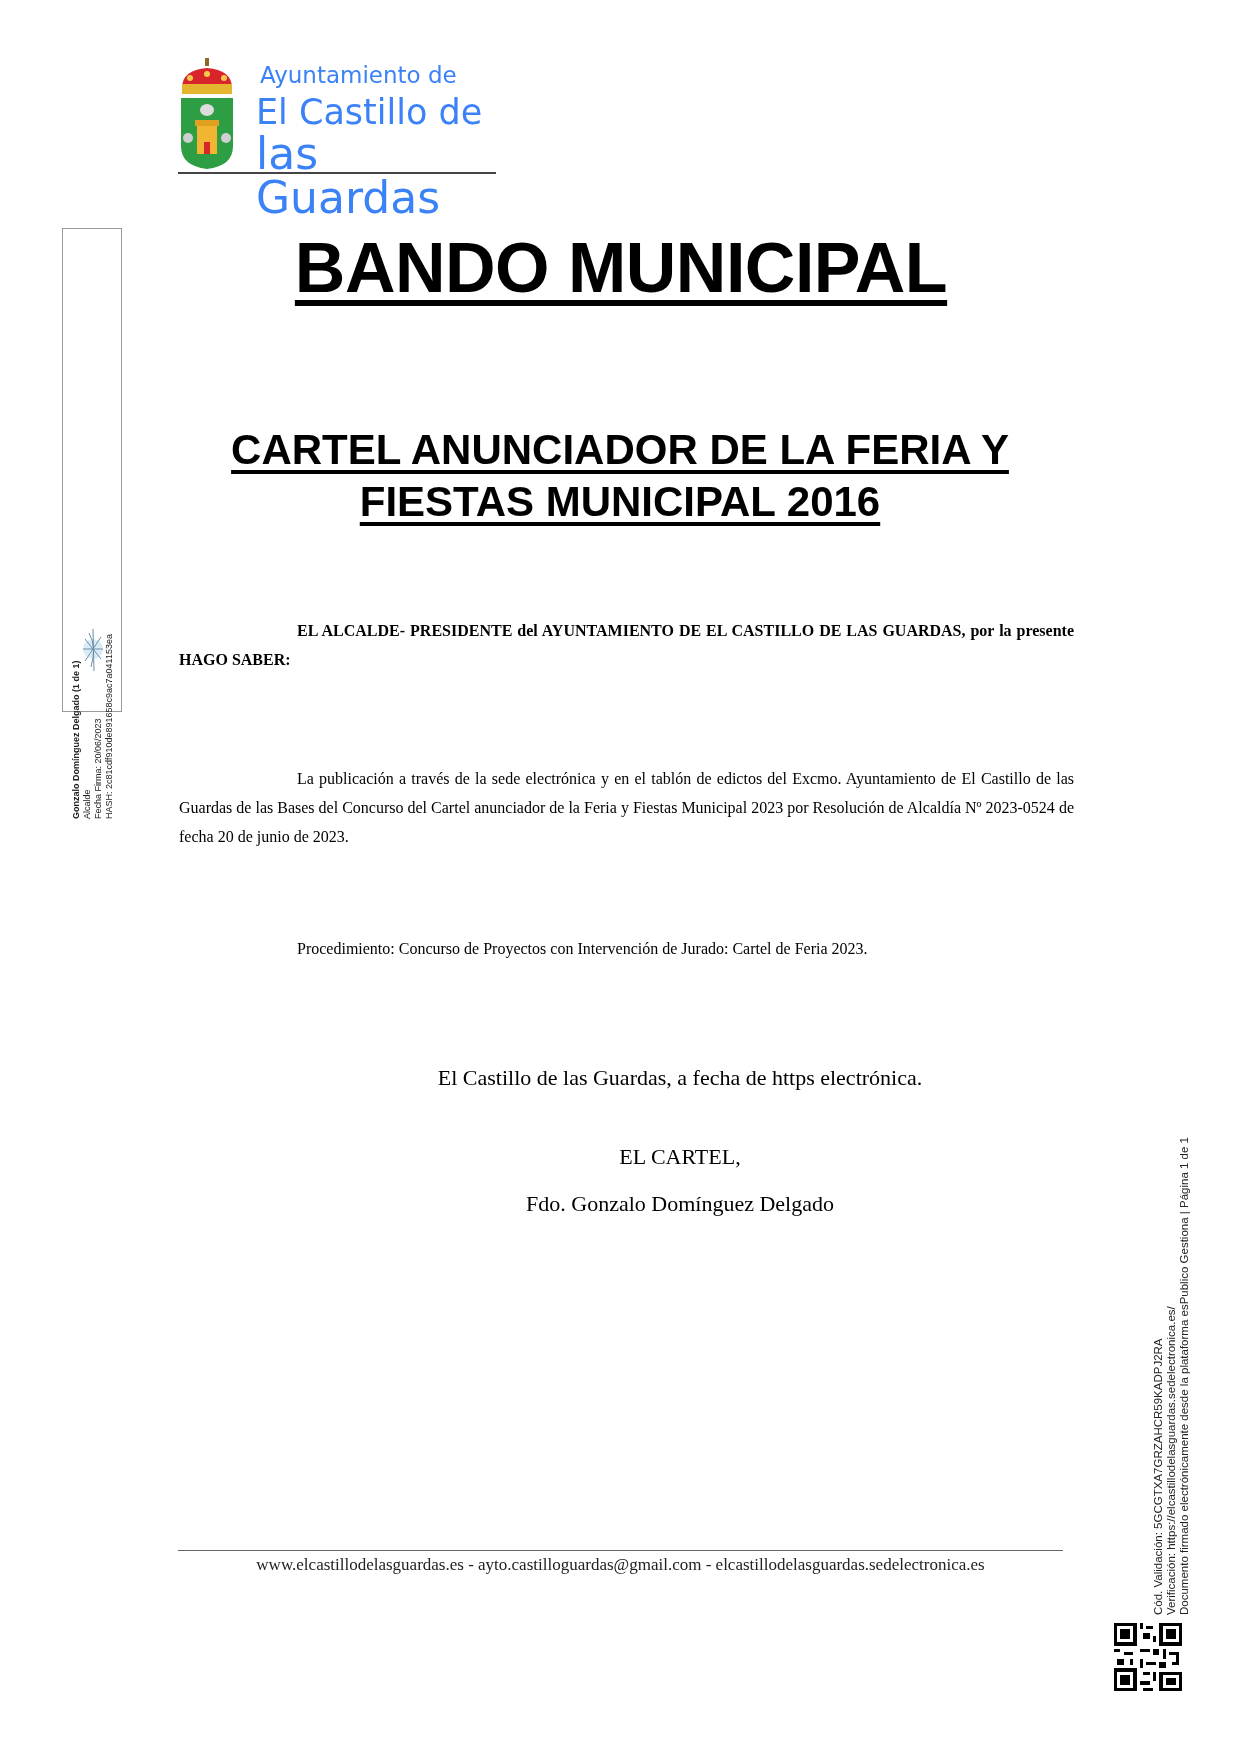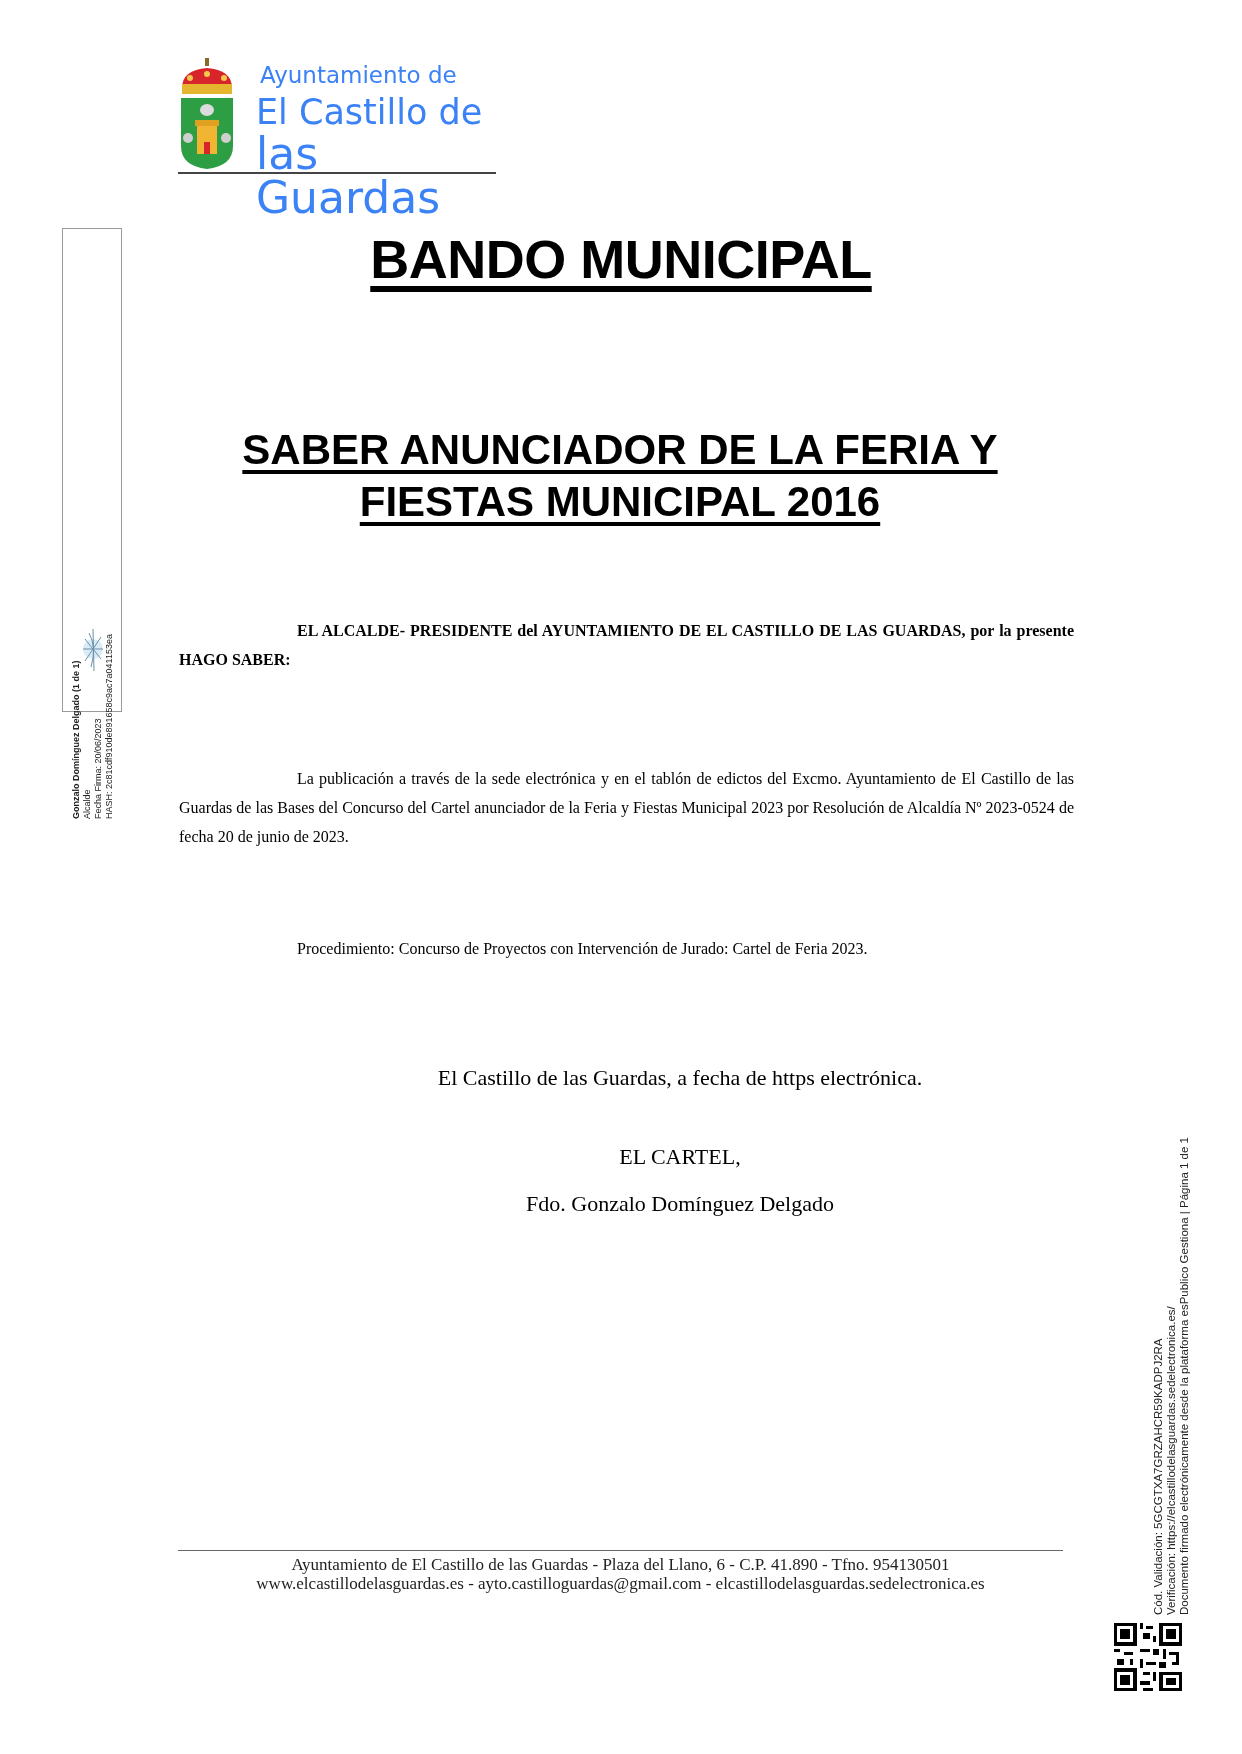--- a/index.html
+++ b/index.html
@@ -11,21 +11,21 @@
     .logo .lt1 { font-size: 23px; margin-left: 4px; }
     .logo .lt2 { font-size: 35px; margin-top: 8px; }
     .logo .lt3 { font-size: 44px; margin-top: 2px; }
     .logo .underline { position: absolute; left: 0; top: 114px; width: 318px; height: 2px; background: #444; }
 
     .stamp { position: absolute; left: 62px; top: 228px; width: 60px; height: 484px; border: 1px solid #9a9a9a; box-sizing: border-box; }
     .stamp .vtext { position: absolute; left: 8px; top: 590px; transform-origin: 0 0; transform: rotate(-90deg); white-space: nowrap; font-family: "Liberation Sans", sans-serif; font-size: 9px; line-height: 11px; color: #222; }
     .stamp .vtext .bold { font-weight: bold; }
     .stamp .sig { position: absolute; left: 14px; top: 398px; width: 32px; height: 46px; }
 
-    .title-main { position: absolute; left: 0; width: 1242px; top: 228px; text-align: center; font-family: "Liberation Sans", sans-serif; font-weight: bold; font-size: 54px; text-decoration: underline; text-decoration-thickness: 6px; text-underline-offset: 8px; letter-spacing: -0.5px; }
+    .title-main { position: absolute; left: 0; width: 1242px; top: 228px; text-align: center; font-family: "Liberation Sans", sans-serif; font-weight: bold; font-size: 70px; text-decoration: underline; text-decoration-thickness: 6px; text-underline-offset: 8px; letter-spacing: -0.5px; }
     .title-sub { position: absolute; left: 180px; width: 880px; top: 424px; text-align: center; font-family: "Liberation Sans", sans-serif; font-weight: bold; font-size: 42px; line-height: 52px; text-decoration: underline; text-decoration-thickness: 4px; text-underline-offset: 6px; }
 
     .para { position: absolute; left: 179px; width: 895px; font-family: Liberation Serif, serif; font-size: 16px; line-height: 29px; text-align: justify; text-indent: 118px; }
     .p-intro { top: 616px; font-weight: bold; }
     .p-body { top: 764px; }
     .p-proc { top: 934px; }
 
     .center-line { position: absolute; left: 179px; width: 1010px; text-align: center; font-family: "Liberation Serif", serif; font-size: 22px; line-height: 28px; }
     .c-place { top: 1064px; left: 380px; width: 600px; }
     .c-title { top: 1143px; left: 380px; width: 600px; }
@@ -72,35 +72,34 @@
     <div>HASH: 2c81cdf910de891658c9ac7a041153ea</div>
   </div>
   <svg class="sig" viewBox="0 0 32 46">
     <circle cx="16" cy="22" r="10" fill="#cfe6f2" opacity="0.8"></circle>
     <path d="M16 2 L17 44 M8 12 L24 32 M24 10 L8 34 M6 22 L26 22 M12 6 Q20 20 14 40" stroke="#6b8fa8" stroke-width="1" fill="none"></path>
   </svg>
 </div>
 
 <div class="title-main">BANDO MUNICIPAL</div>
 <div class="title-sub">
-  <div>SABER ANUNCIADOR DE LA FERIA Y</div>
+  <div>CARTEL ANUNCIADOR DE LA FERIA Y</div>
   <div>FIESTAS MUNICIPAL 2016</div>
 </div>
 
 <div class="para p-intro">EL ALCALDE- PRESIDENTE del AYUNTAMIENTO DE EL CASTILLO DE LAS GUARDAS, por la presente HAGO SABER:</div>
 <div class="para p-body">La publicación a través de la sede electrónica y en el tablón de edictos del Excmo. Ayuntamiento de El Castillo de las Guardas de las Bases del Concurso del Cartel anunciador de la Feria y Fiestas Municipal 2023 por Resolución de Alcaldía Nº 2023-0524 de fecha 20 de junio de 2023.</div>
 <div class="para p-proc">Procedimiento: Concurso de Proyectos con Intervención de Jurado: Cartel de Feria 2023.</div>
 
 <div class="center-line c-place">El Castillo de las Guardas, a fecha de https electrónica.</div>
 <div class="center-line c-title">EL CARTEL,</div>
 <div class="center-line c-name">Fdo. Gonzalo Domínguez Delgado</div>
 
 <div class="footer-rule"></div>
 <div class="footer">
-  <div>Ayuntamiento de El Castillo de las Guardas - Plaza del Llano, 6 - C.P. 41.890 - Tfno. 954130501</div>
   <div>www.elcastillodelasguardas.es - ayto.castilloguardas@gmail.com - elcastillodelasguardas.sedelectronica.es</div>
 </div>
 
 <div class="validation">
   <div>Cód. Validación: 5GCGTXA7GRZAHCR59KADPJ2RA</div>
   <div>Verificación: https://elcastillodelasguardas.sedelectronica.es/</div>
   <div>Documento firmado electrónicamente desde la plataforma esPublico Gestiona | Página 1 de 1</div>
 </div>
 
 <svg class="qr" viewBox="0 0 21 21" shape-rendering="crispEdges">

